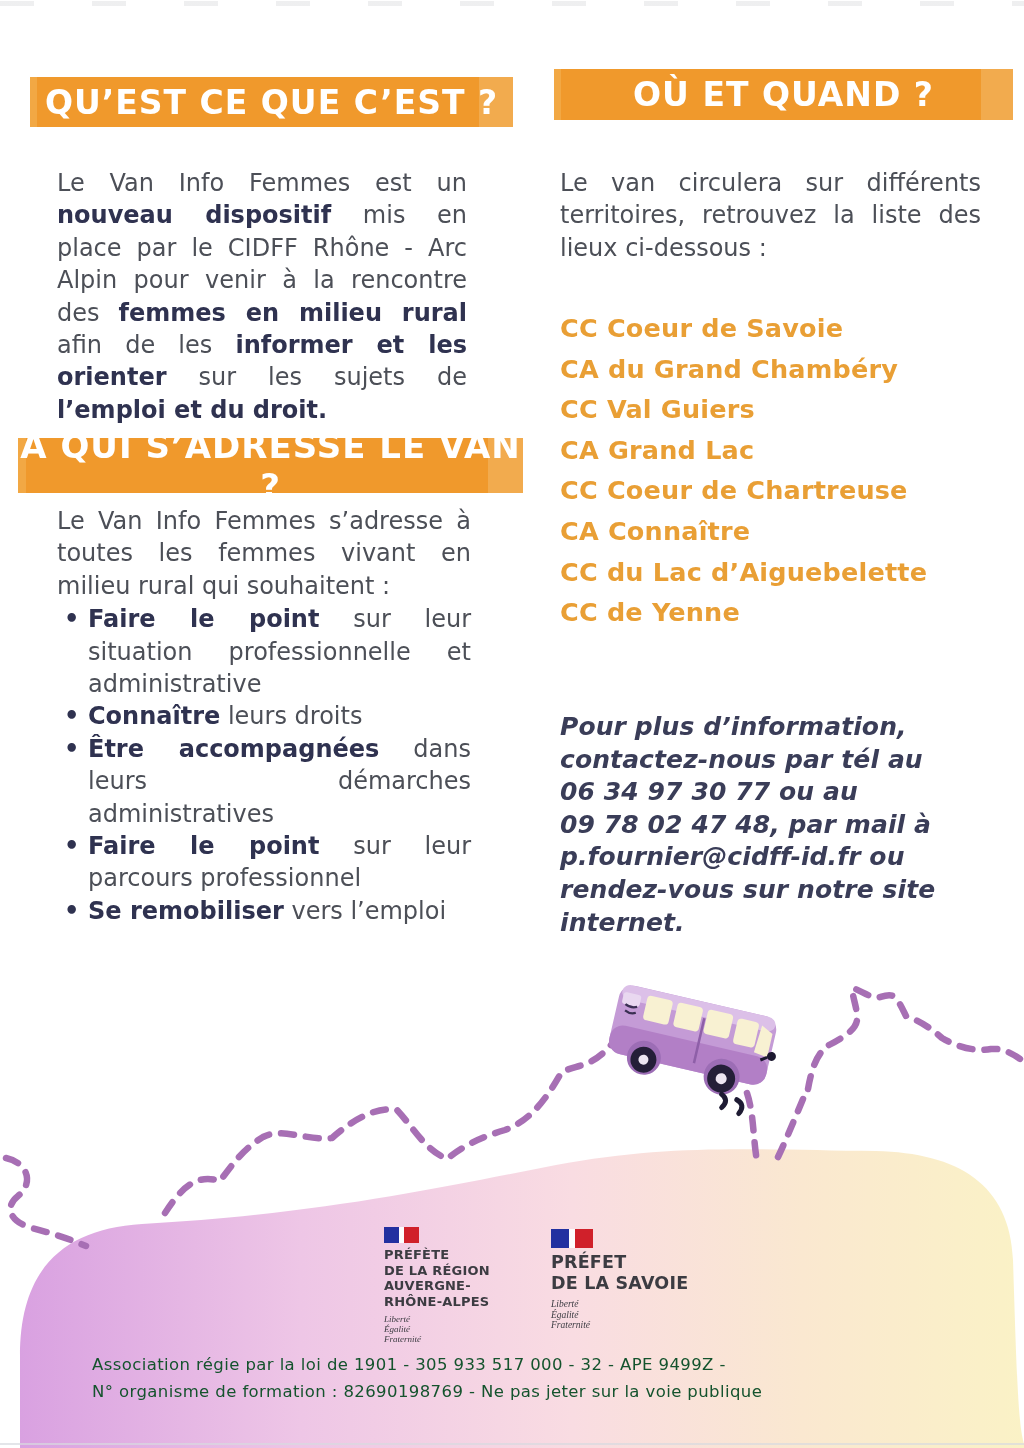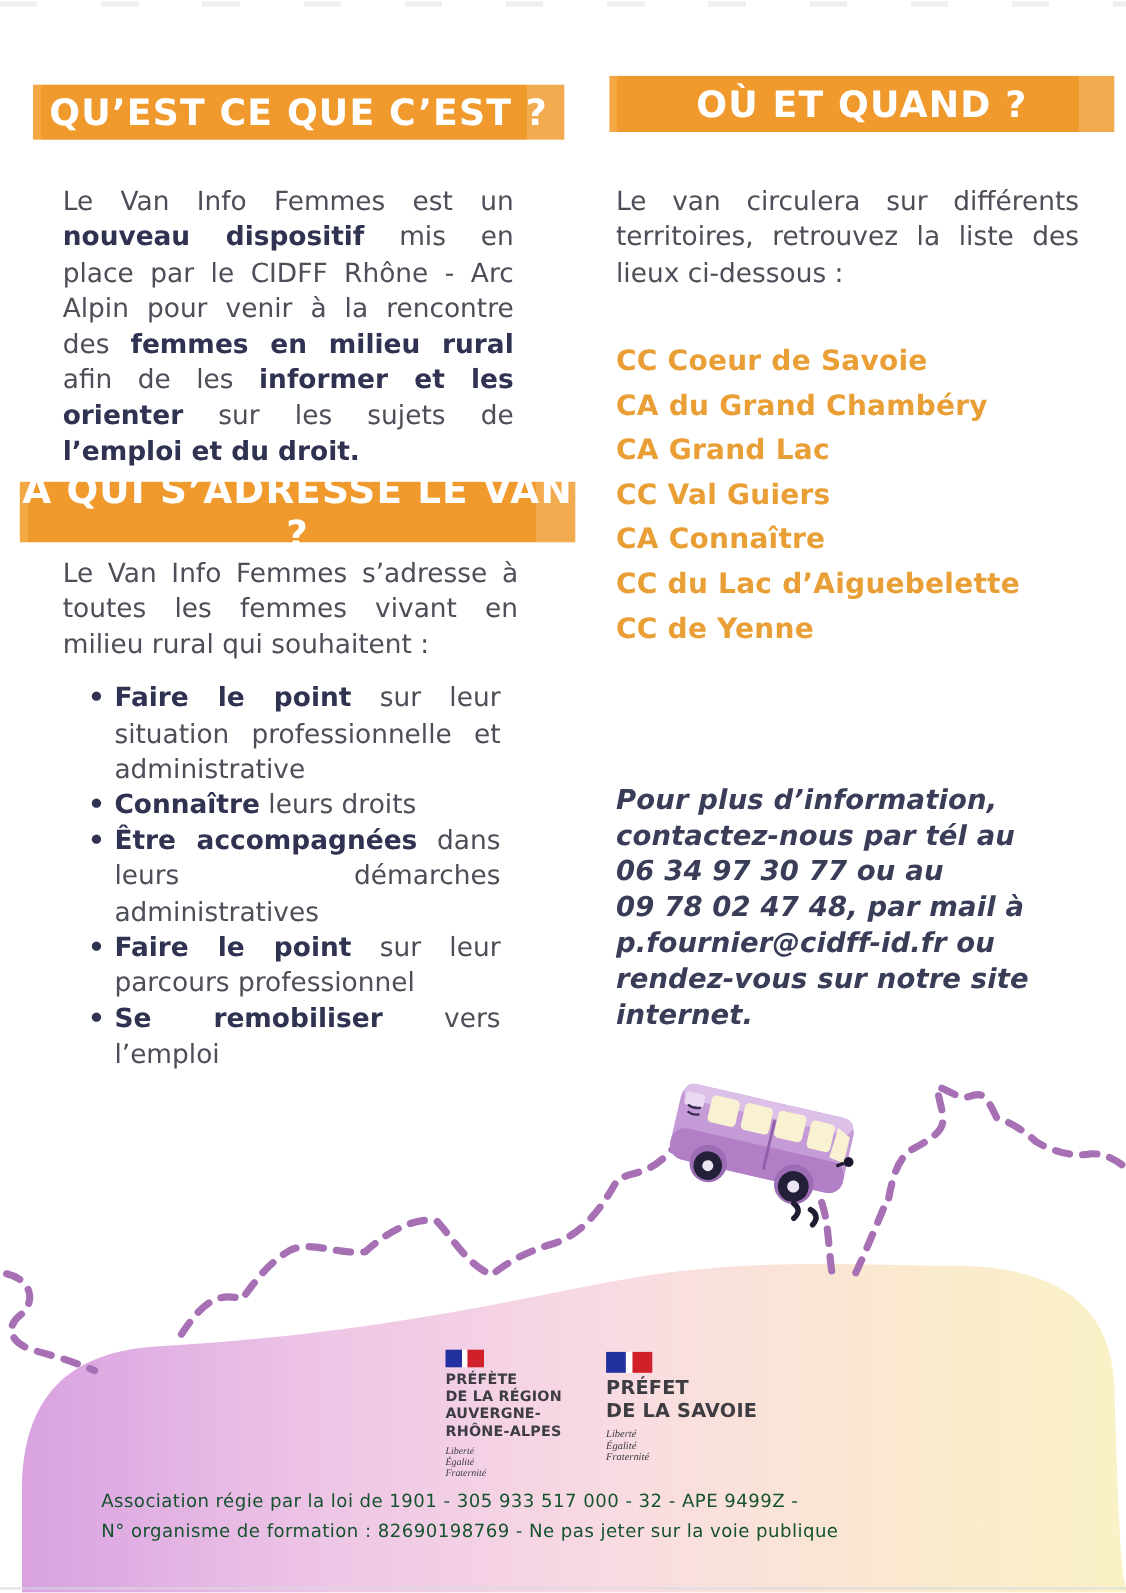--- a/index.html
+++ b/index.html
@@ -24,39 +24,39 @@
   .barR{left:554px;top:69px;width:459px;height:51px;}
   .bar2{left:18px;top:438px;width:505px;height:55px;font-size:34px;}
 
   .body-text{color:#4c4f57;font-size:24px;line-height:32.4px;text-align:justify;margin-top:31px;}
   .body-text .b, .bul .b{font-weight:700;color:#2f3250;}
 
   .p1{position:absolute;left:57px;top:136px;width:410px;}
   .pR{position:absolute;left:560px;top:136px;width:421px;}
   .block2{position:absolute;left:57px;top:505px;width:414px;}
   .block2 p{margin:0 0 1px 0;}
-  ul.bul{list-style:none;margin:16px;padding:0;}
+  ul.bul{list-style:none;margin:0;padding:0;}
   ul.bul li{position:relative;padding-left:31px;color:#4c4f57;font-size:24px;line-height:32.4px;text-align:justify;}
   ul.bul li::before{content:"•";position:absolute;left:7px;color:#2f3250;font-weight:700;}
 
   ul.locations{position:absolute;left:560px;top:308px;margin:0;padding:0;list-style:none;}
   ul.locations li{color:#e99f35;font-weight:700;font-size:25.5px;line-height:40.6px;letter-spacing:.2px;}
 
   .contact{position:absolute;left:560px;top:711px;width:380px;}
   .contact div{color:#3a3d58;font-weight:700;font-size:25px;line-height:32.6px;letter-spacing:.1px;font-style:italic;}
 
   
   .gov{position:absolute;color:#3c3c42;}
   .gov .flag{display:flex;width:36px;height:16px;margin-bottom:4px;}
   .gov .flag .fb{background:#2230a0;width:15px;height:100%;}
   .gov .flag .fw{background:#fdfdfd;width:5px;height:100%;}
   .gov .flag .fr{background:#d0202a;width:15px;height:100%;}
   .gov .title div{font-weight:800;letter-spacing:.2px;}
   .gov .motto{margin-top:5px;font-family:"Liberation Serif","DejaVu Serif",serif;font-style:italic;}
-  .gov1{left:405px;top:1227px;}
+  .gov1{left:384px;top:1227px;}
   .gov1 .title div{font-size:13px;line-height:15.5px;}
   .gov1 .motto div{font-size:9px;line-height:10px;}
   .gov2{left:551px;top:1229px;}
   .gov2 .flag{width:42px;height:19px;}
   .gov2 .flag .fb{width:18px;} .gov2 .flag .fw{width:6px;} .gov2 .flag .fr{width:18px;}
   .gov2 .title div{font-size:17.5px;line-height:21px;}
   .gov2 .motto div{font-size:9.5px;line-height:10.5px;}
 
   .fineprint{position:absolute;left:92px;top:1351px;width:850px;
     color:#14532d;font-size:16.5px;line-height:27px;letter-spacing:.4px;}
@@ -146,22 +146,23 @@
         <li><span class="b">Faire le point</span> sur leur parcours professionnel</li>
         <li><span class="b">Se remobiliser</span> vers l’emploi</li>
       </ul>
   </div>
 
   <p class="body-text pR">Le van circulera sur différents territoires, retrouvez la liste des lieux ci-dessous :</p>
 
   <ul class="locations">
       <li>CC Coeur de Savoie</li>
       <li>CA du Grand Chambéry</li>
+      <li>CC Val Guiers</li>
       <li>CA Grand Lac</li>
-      <li>CC Val Guiers</li>
+      <li>CC Coeur de Chartreuse</li>
       <li>CA Connaître</li>
       <li>CC du Lac d’Aiguebelette</li>
       <li>CC de Yenne</li>
     </ul>
 
   <div class="contact">
       <div>Pour plus d’information,</div>
       <div>contactez-nous par tél au</div>
       <div>06 34 97 30 77 ou au</div>
       <div>09 78 02 47 48, par mail à</div>

